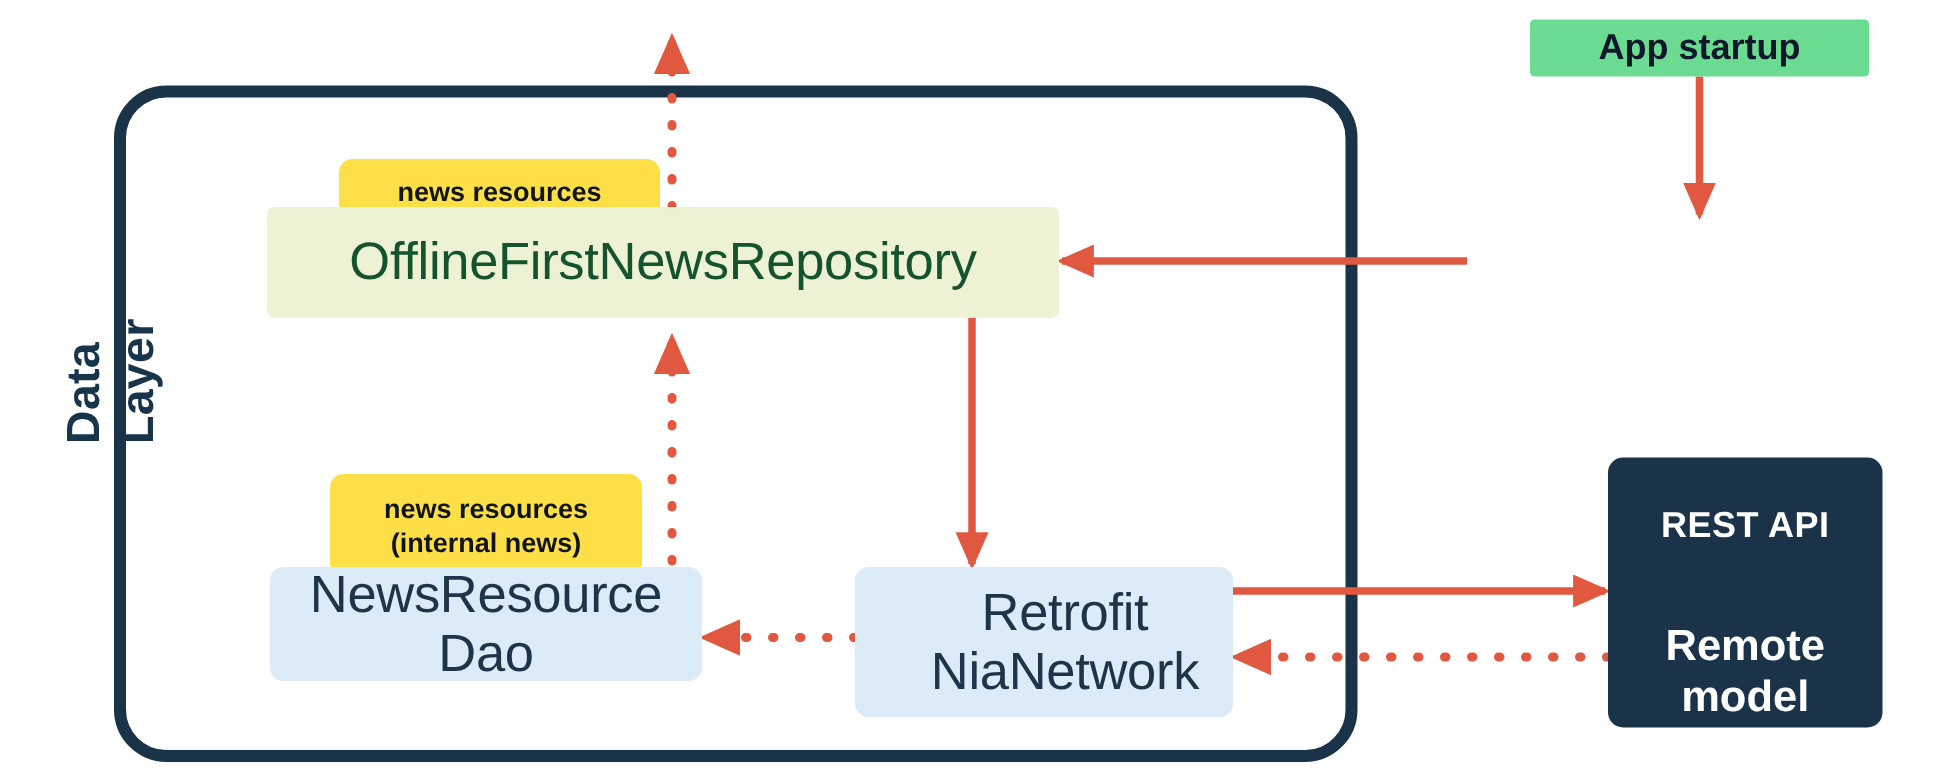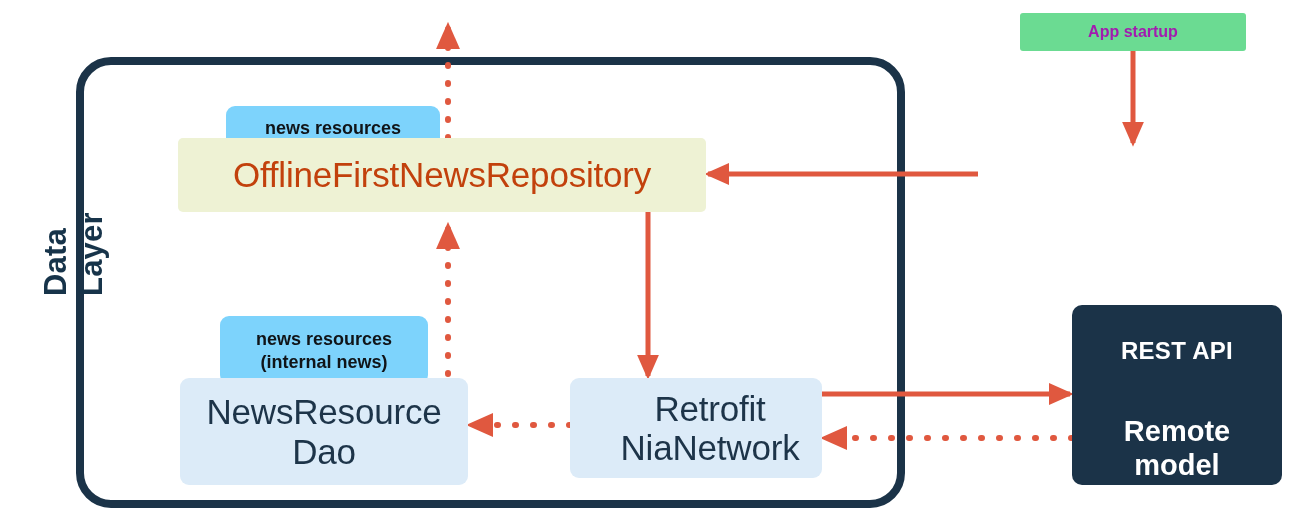--- a/index.html
+++ b/index.html
@@ -53,29 +53,29 @@
     font-size: 31px;
     font-weight: 700;
     letter-spacing: 0.2px;
   }
 
   
   #repo-box {
     left: 178px; top: 138px; width: 528px; height: 74px;
     background: #eef2d4;
     border-radius: 5px;
-    color: #c2410c;
+    color: #14532d;
     font-size: 35px;
     font-weight: 400;
     letter-spacing: -0.2px;
   }
 
   
   #dao-box {
-    left: 180px; top: 378px; width: 288px; height: 107px;
+    left: 180px; top: 378px; width: 288px; height: 76px;
     background: #dcebf8;
     border-radius: 9px;
     color: #1d3449;
     font-size: 35px;
     font-weight: 400;
     letter-spacing: -0.2px;
   }
 
   
   #retrofit-box {
@@ -98,28 +98,28 @@
     font-size: 35px;
     font-weight: 400;
     letter-spacing: -0.2px;
   }
 
   
   #app-startup-box {
     left: 1020px; top: 13px; width: 226px; height: 38px;
     background: #6bdb92;
     border-radius: 3px;
-    color: #a21caf;
-    font-size: 16px;
+    color: #0f172a;
+    font-size: 24px;
     font-weight: 700;
   }
 
   
   #remote-server-box {
-    left: 1072px; top: 305px; width: 210px; height: 180px;
+    left: 1072px; top: 305px; width: 183px; height: 180px;
     background: #1b3348;
     border-radius: 10px;
     color: #ffffff;
     flex-direction: column;
     justify-content: flex-start;
     padding-top: 32px;
   }
   #remote-server-box .rest-api {
     font-size: 24px;
     font-weight: 700;
@@ -128,21 +128,21 @@
   #remote-server-box .remote-server {
     margin-top: 49px;
     font-size: 29px;
     font-weight: 700;
     line-height: 1.18;
   }
 
   
   .tab {
     position: absolute;
-    background: #7dd3fc;
+    background: #fde047;
     border-radius: 9px;
     display: flex;
     align-items: flex-start;
     justify-content: center;
     text-align: center;
     color: #101418;
     font-weight: 700;
     box-sizing: border-box;
   }
   #repo-tab {

